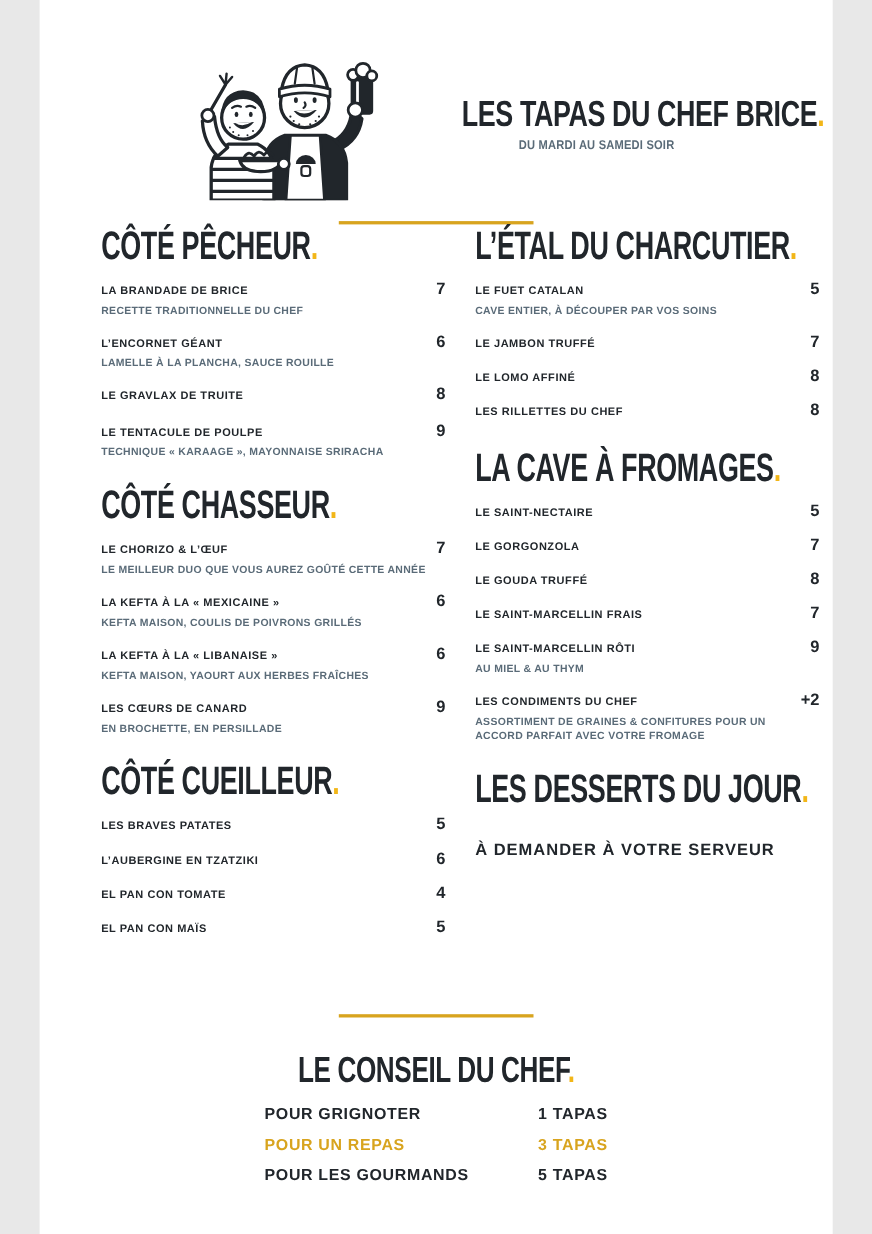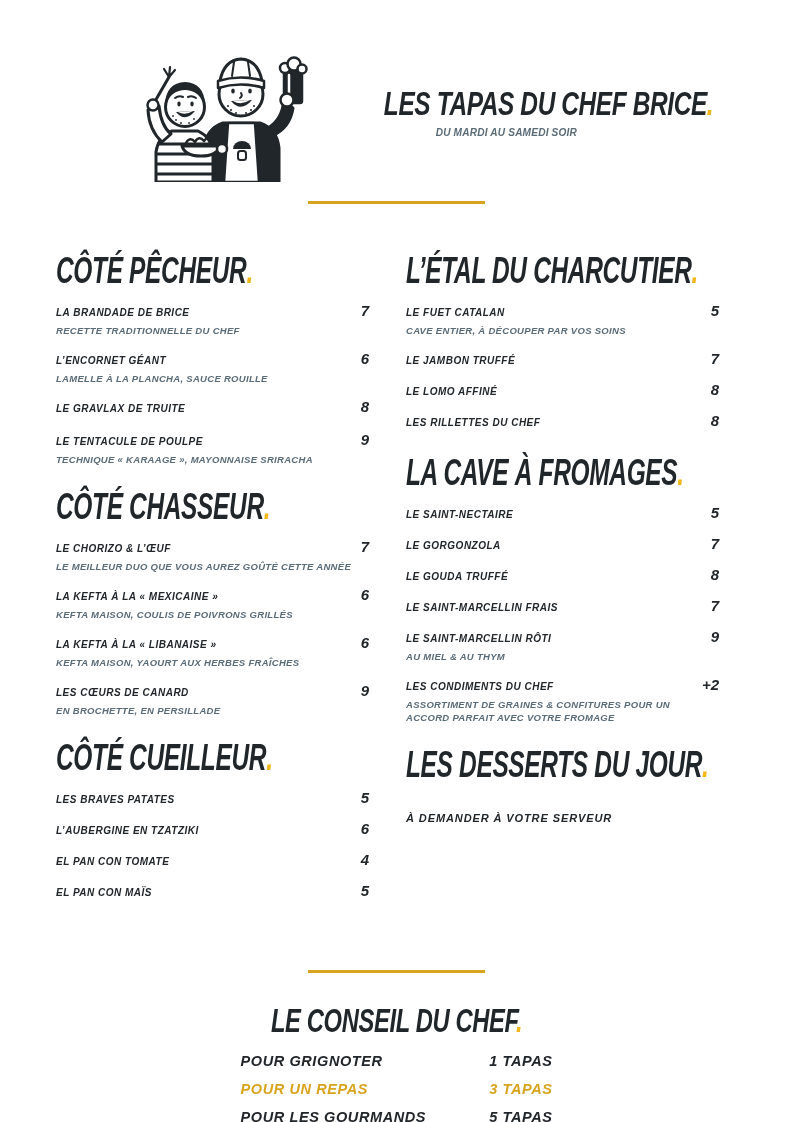--- a/index.html
+++ b/index.html
@@ -5,62 +5,61 @@
   :root{
     --ink:#21262b;
     --slate:#5a6b78;
     --gold:#d8a41e;
     --gold-bright:#f2b618;
     --bg:#ffffff;
   }
   html,body{margin:0;padding:0;background:#e8e8e8;}
   .page{
     position:relative;
-    width:793px;height:1122px;
+    width:721px;height:1122px;
     margin:0 auto;
     background:var(--bg);
     font-family:"Liberation Sans",sans-serif;
     overflow:hidden;
-    font-style:italic;
   }
   
   .header{position:relative;height:201px;}
   .logo{position:absolute;left:138px;top:48px;width:186px;height:134px;}
   .title-block{position:absolute;left:326px;top:86px;width:360px;text-align:center;}
   .page-title{
     margin:0;font-size:33px;font-weight:bold;color:var(--ink);
     letter-spacing:-0.5px;white-space:nowrap;display:inline-block;
     transform:scaleX(0.74);transform-origin:center;line-height:36px;
   }
   .page-subtitle{
     margin-top:0px;font-size:11.5px;font-weight:bold;color:var(--slate);
     letter-spacing:0.2px;white-space:nowrap;display:inline-block;
     transform:scaleX(0.88);transform-origin:center;
   }
   .dot{color:var(--gold-bright);}
   .divider{width:177px;height:3px;background:var(--gold);margin:0 auto;}
   
-  .columns{display:flex;padding:0 56px;gap:37px;margin-top:48px;align-items:flex-start;}
+  .columns{display:flex;padding:0 56px;gap:27px;align-items:flex-start;}
   .col{width:313px;flex:0 0 313px;}
   .menu-section{margin-bottom:22px;}
   .section-title{
     margin:0 0 12px 0;font-size:36px;font-weight:bold;color:var(--ink);
     letter-spacing:-0.5px;white-space:nowrap;display:inline-block;
     transform:scaleX(0.68);transform-origin:left center;line-height:38px;
   }
   .item{margin-bottom:11px;}
   .item.has-desc{margin-bottom:13px;}
   .item-line{display:flex;justify-content:space-between;align-items:baseline;}
   .item-name{font-size:10px;font-weight:bold;letter-spacing:0.5px;color:var(--ink);line-height:18px;}
   .item-price{font-size:15px;font-weight:bold;color:var(--ink);line-height:18px;}
   .item-desc{
     font-size:9.5px;font-weight:bold;letter-spacing:0.3px;color:var(--slate);
     margin-top:2px;line-height:13px;white-space:pre-line;
   }
-  .section-note{font-size:11px;font-weight:bold;letter-spacing:0.9px;color:var(--ink);margin-top:16px;}
+  .section-note{font-size:15px;font-weight:bold;letter-spacing:0.9px;color:var(--ink);margin-top:16px;}
   
   .advice{margin-top:46px;text-align:center;}
   .advice-title{
     margin:30px 0 14px 0;font-size:33px;font-weight:bold;color:var(--ink);
     letter-spacing:-0.5px;white-space:nowrap;display:inline-block;
     transform:scaleX(0.72);transform-origin:center;line-height:36px;
   }
   .advice-title-wrap{text-align:center;}
   .advice-rows{width:312px;margin:0 auto;}
   .advice-row{

